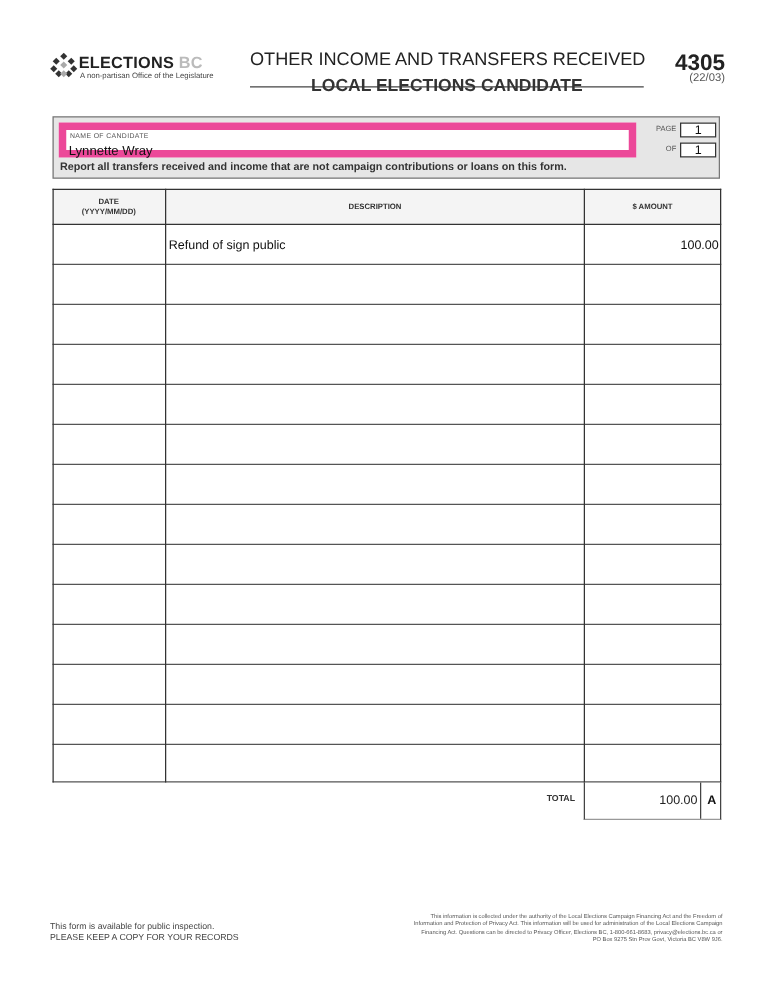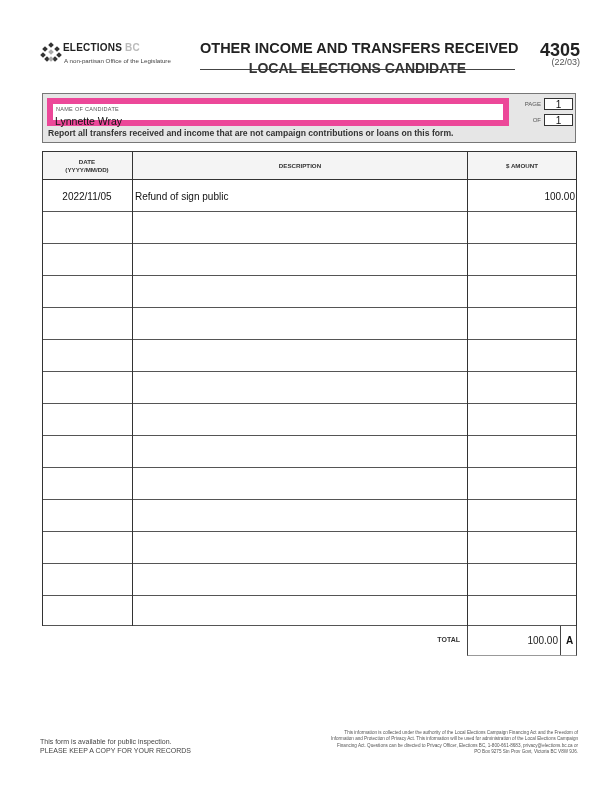--- a/index.html
+++ b/index.html
@@ -4,24 +4,24 @@
   <style>
     html, body { margin: 0; padding: 0; }
     body {
       width: 612px; height: 792px; background: #ffffff; position: relative; overflow: hidden;
       font-family: "Liberation Sans", sans-serif; color: #111;
     }
     .abs { position: absolute; }
     
     .logo { left: 40px; top: 40px; width: 150px; height: 28px; }
     .logo-mark { position: absolute; left: 0; top: 2px; width: 22px; height: 22px; }
-    .logo-word { position: absolute; left: 23px; top: 2px; font-weight: bold; font-size: 10px; letter-spacing: 0.2px; color: #222; }
+    .logo-word { position: absolute; left: 23px; top: 2px; font-weight: bold; font-size: 13px; letter-spacing: 0.2px; color: #222; }
     .logo-word .bc { color: #bbb; font-weight: bold; }
     .logo-sub { position: absolute; left: 24px; top: 17px; font-size: 6.2px; color: #444; white-space: nowrap; }
-    .title { left: 200px; top: 40px; width: 315px; text-align: left; font-weight: bold; font-size: 14.5px; color: #222; padding-bottom: 13px; border-bottom: 1px solid #444; white-space: nowrap; }
+    .title { left: 200px; top: 40px; width: 315px; text-align: left; font-weight: normal; font-size: 14.5px; color: #222; padding-bottom: 13px; border-bottom: 1px solid #444; white-space: nowrap; }
     .subtitle { left: 200px; top: 60px; width: 315px; text-align: center; font-weight: bold; font-size: 14px; color: #333; }
     .formno { left: 540px; top: 40px; width: 40px; text-align: right; font-weight: bold; font-size: 18px; color: #222; }
     .formver { left: 540px; top: 57px; width: 40px; text-align: right; font-size: 9px; color: #555; }
     
     .panel { left: 42px; top: 93px; width: 534px; height: 50px; background: #e6e6e6; border: 1px solid #777; box-sizing: border-box; }
     .namebox { left: 47px; top: 98px; width: 462px; height: 28px; background: #fff; border: 6px solid #ec4899; box-sizing: border-box; }
     .name-label { position: absolute; left: 3px; top: 2px; font-size: 5.5px; color: #555; letter-spacing: 0.3px; }
     .name-value { position: absolute; left: 2px; top: 11px; font-size: 10.5px; color: #111; }
     .page-lbl { font-size: 6px; color: #555; text-align: right; width: 30px; }
     .pagebox { width: 29px; height: 12px; background: #fff; border: 1px solid #333; box-sizing: border-box; font-size: 10px; text-align: center; line-height: 11px; }
@@ -91,21 +91,20 @@
     <div class="hcell" style="left:0; width:90px; flex-direction:column;">
       <span>DATE</span>
       <span>(YYYY/MM/DD)</span>
     </div>
     <div class="hcell" style="left:91px; width:334px;">DESCRIPTION</div>
     <div class="hcell" style="left:426px; width:108px;">$ AMOUNT</div>
   </div>
 
   <div id="rows">
       <div class="row" style="top: 29px;">
-        <div class="cell c-date">2022/11/05</div>
         <div class="cell c-desc">Refund of sign public</div>
         <div class="cell c-amt">100.00</div>
       </div>
       <div class="row" style="top: 61px;">
         <div class="cell c-date"></div>
         <div class="cell c-desc"></div>
         <div class="cell c-amt"></div>
       </div>
       <div class="row" style="top: 93px;">
         <div class="cell c-date"></div>

